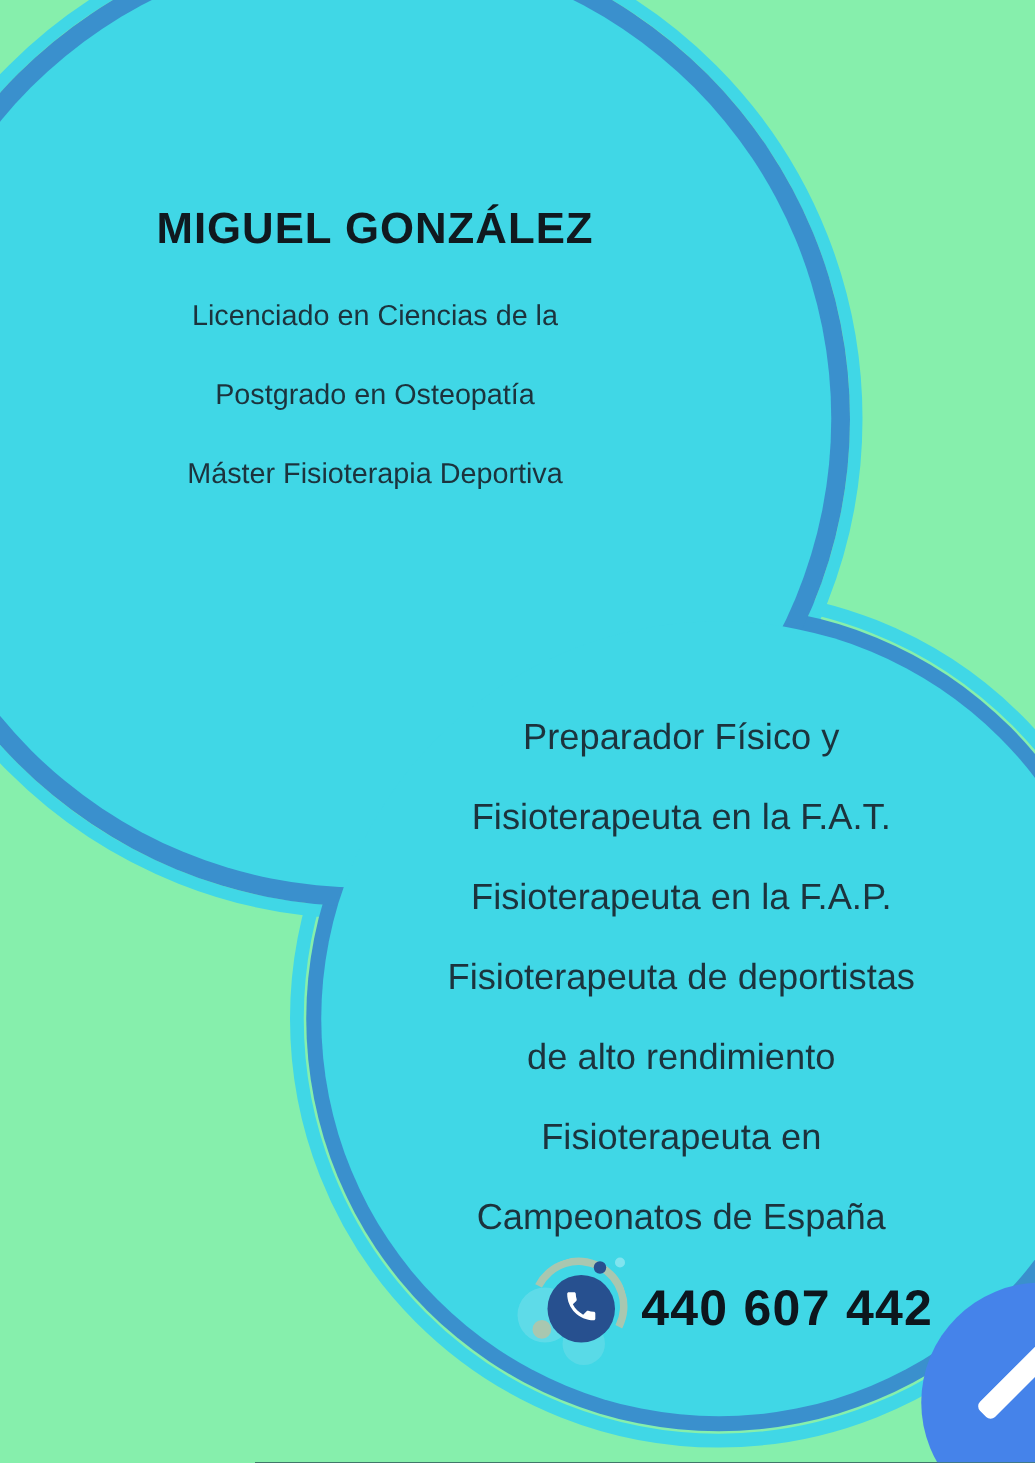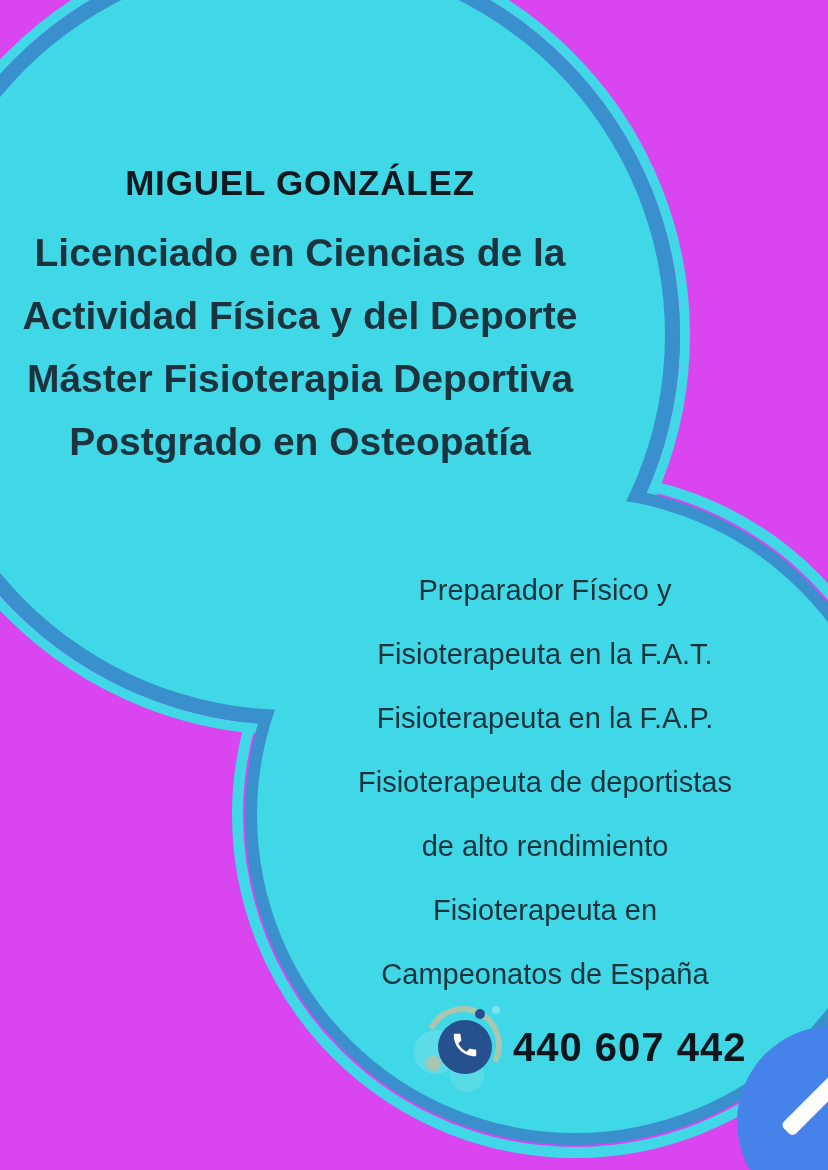--- a/index.html
+++ b/index.html
@@ -1,38 +1,38 @@
 <!DOCTYPE html>
 <html><head>
 <meta charset="utf-8">
 <style>
   html,body{margin:0;padding:0;background:#222;}
   .canvas{
     position:relative;width:828px;height:1170px;overflow:hidden;
-    background:#d946ef;
+    background:#86efac;
     font-family:"Liberation Sans",sans-serif;
   }
   
   .ring{position:absolute;border-radius:50%;box-sizing:border-box;border:10px solid #40d7e6;}
   .disc{position:absolute;border-radius:50%;background:#40d7e6;}
   .gap{position:absolute;border-radius:50%;background:#3a90cd;}
   #ring-top{left:-110px;top:-65px;width:800px;height:800px;}
   #gap-bottom{left:245px;top:485px;width:660px;height:660px;}
   #ring-bottom{left:232px;top:472px;width:686px;height:686px;border-width:11px;}
   #gap-top{left:-100px;top:-55px;width:780px;height:780px;}
   #disc-top{left:-85px;top:-40px;width:750px;height:750px;}
   #disc-bottom{left:257px;top:497px;width:636px;height:636px;}
 
   
   .name{
     position:absolute;left:0;top:160px;width:600px;text-align:center;
     font-size:35px;font-weight:700;letter-spacing:.8px;color:#10191f;line-height:46px;
   }
   .cred{position:absolute;left:0;top:221px;width:600px;text-align:center;}
-  .cred .line{font-size:39px;font-weight:700;color:#1c333d;line-height:63px;white-space:nowrap;}
+  .cred .line{font-size:23px;font-weight:400;color:#1c333d;line-height:63px;white-space:nowrap;}
   .roles{position:absolute;left:245px;top:558px;width:600px;text-align:center;}
   .roles .line{font-size:29px;font-weight:500;color:#1c333d;line-height:64px;white-space:nowrap;}
 
   
   .phone-wrap{position:absolute;left:408px;top:1000px;width:360px;height:100px;}
   .blob{position:absolute;border-radius:50%;}
   .blob-teal-1{left:6px;top:30px;width:44px;height:44px;background:rgba(130,225,235,.45);}
   .blob-teal-2{left:42px;top:58px;width:34px;height:34px;background:rgba(110,220,232,.55);}
   .blob-teal-3{left:84px;top:6px;width:8px;height:8px;background:rgba(140,230,240,.85);}
   .sage-ring{
@@ -69,23 +69,22 @@
   <div class="ring" id="ring-top"></div>
   <div class="gap" id="gap-bottom"></div>
   <div class="ring" id="ring-bottom"></div>
   <div class="gap" id="gap-top"></div>
   <div class="disc" id="disc-top"></div>
   <div class="disc" id="disc-bottom"></div>
 
   <div class="name">MIGUEL GONZÁLEZ</div>
   <div class="cred">
     <div class="line">Licenciado en Ciencias de la</div>
-    <div class="line">Actividad Física y del Deporte</div>
+    <div class="line">Postgrado en Osteopatía</div>
     <div class="line">Máster Fisioterapia Deportiva</div>
-    <div class="line">Postgrado en Osteopatía</div>
   </div>
 
   <div class="roles">
     <div class="line">Preparador Físico y</div>
     <div class="line">Fisioterapeuta en la F.A.T.</div>
     <div class="line">Fisioterapeuta en la F.A.P.</div>
     <div class="line">Fisioterapeuta de deportistas</div>
     <div class="line">de alto rendimiento</div>
     <div class="line">Fisioterapeuta en</div>
     <div class="line">Campeonatos de España</div>

